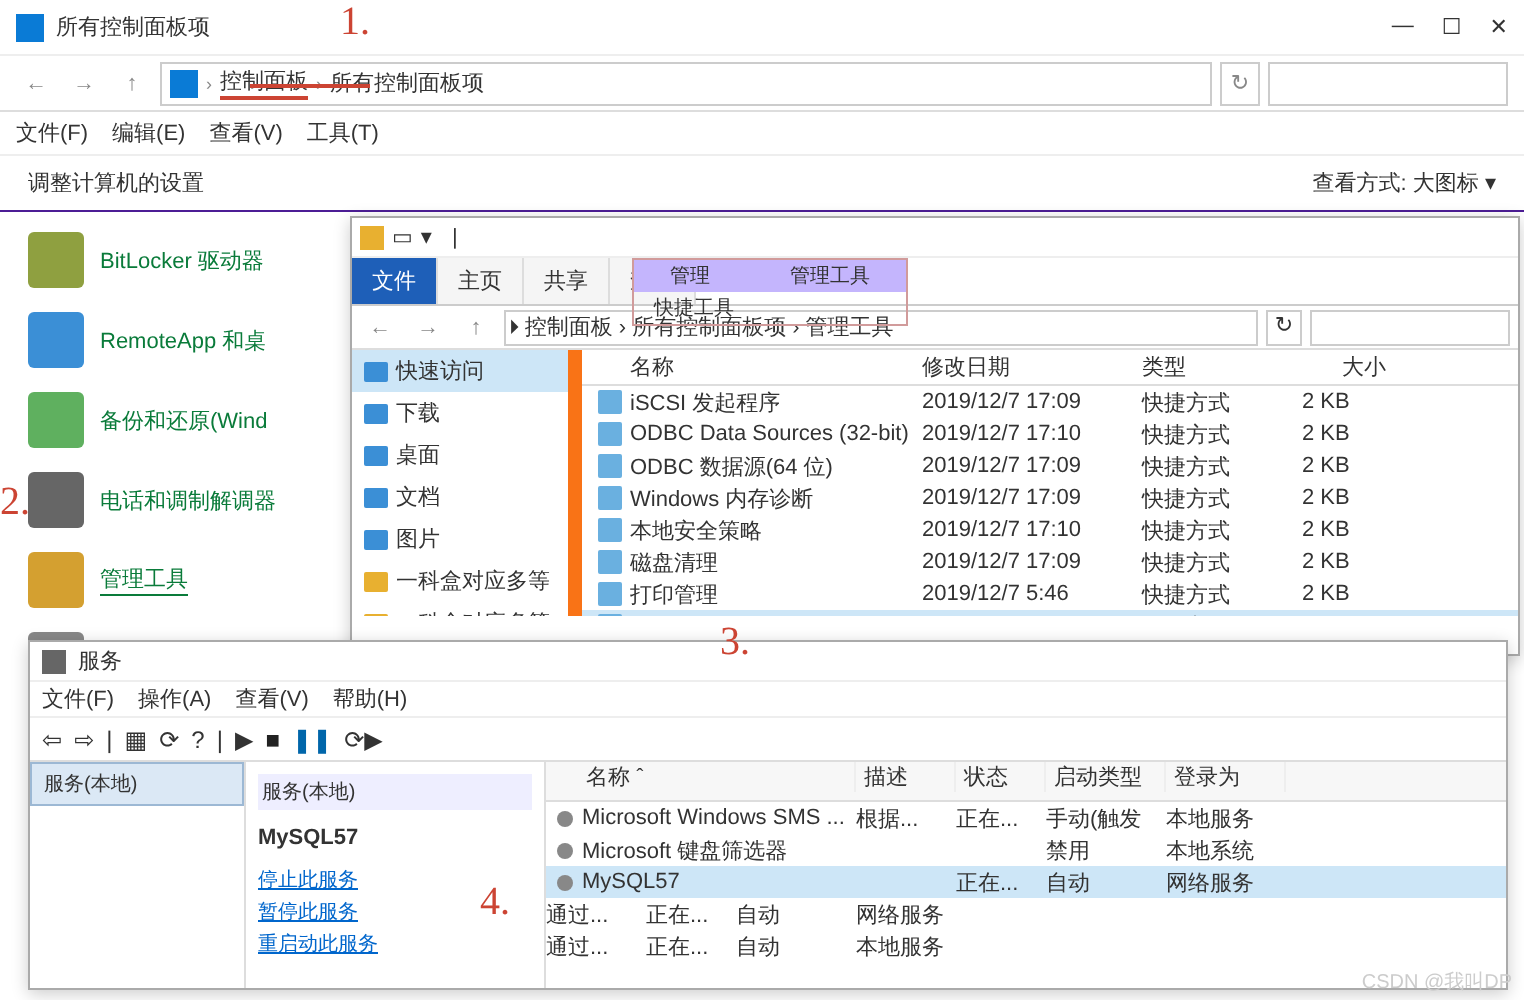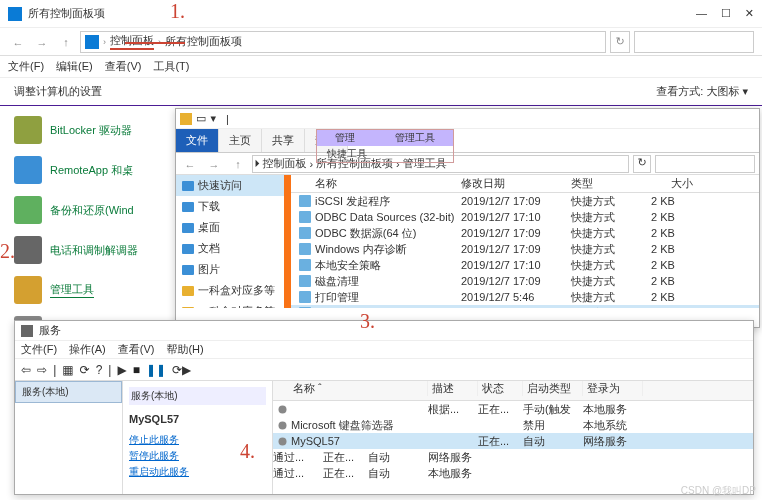--- a/index.html
+++ b/index.html
@@ -395,20 +395,21 @@
         <div class="s">状态</div>
         <div class="st">启动类型</div>
         <div class="l">登录为</div>
       </div>
       <div id="w3rows">
           <div class="w3row">
             <div class="n">
               <svg class="ic">
                 <circle cx="5.5" cy="5.5" r="4" fill="#888"></circle>
               </svg>
+              <span>Microsoft Windows SMS ...</span>
             </div>
             <div class="d">根据...</div>
             <div class="s">正在...</div>
             <div class="st">手动(触发</div>
             <div class="l">本地服务</div>
           </div>
           <div class="w3row">
             <div class="n">
               <svg class="ic">
                 <circle cx="5.5" cy="5.5" r="4" fill="#888"></circle>

